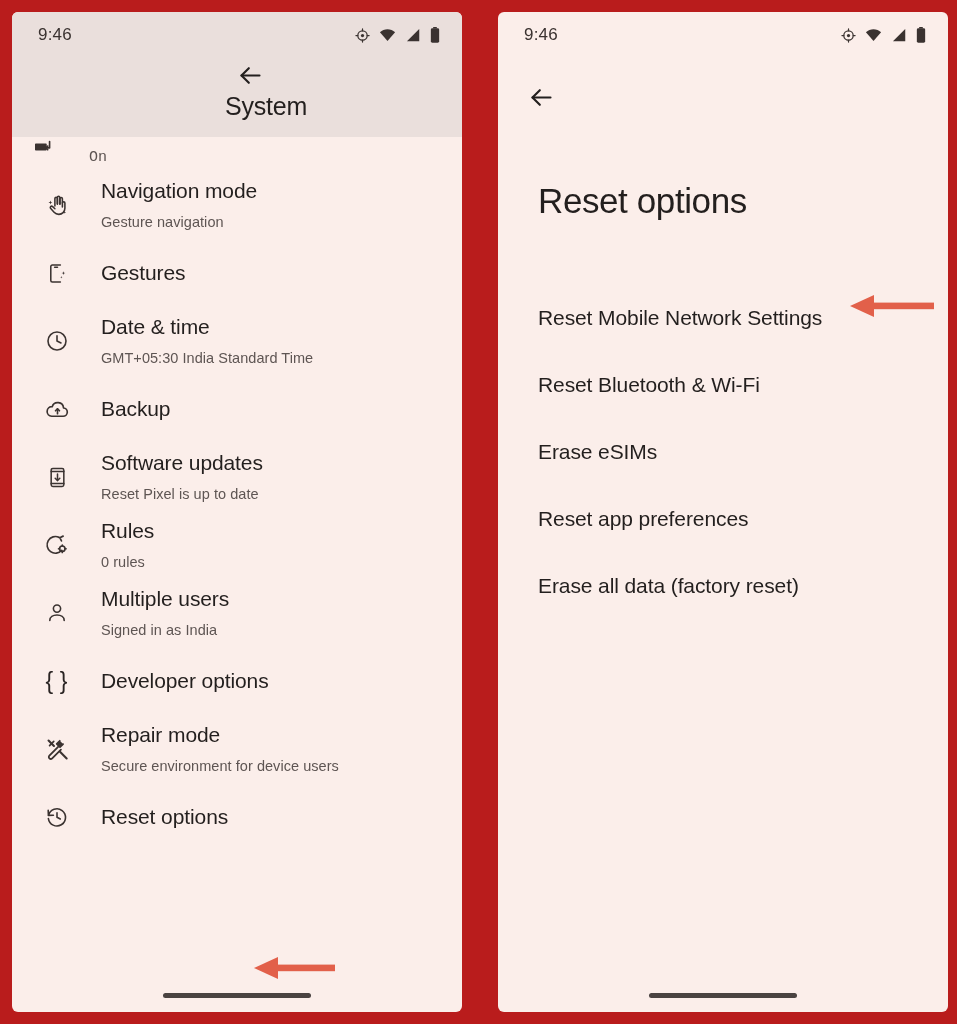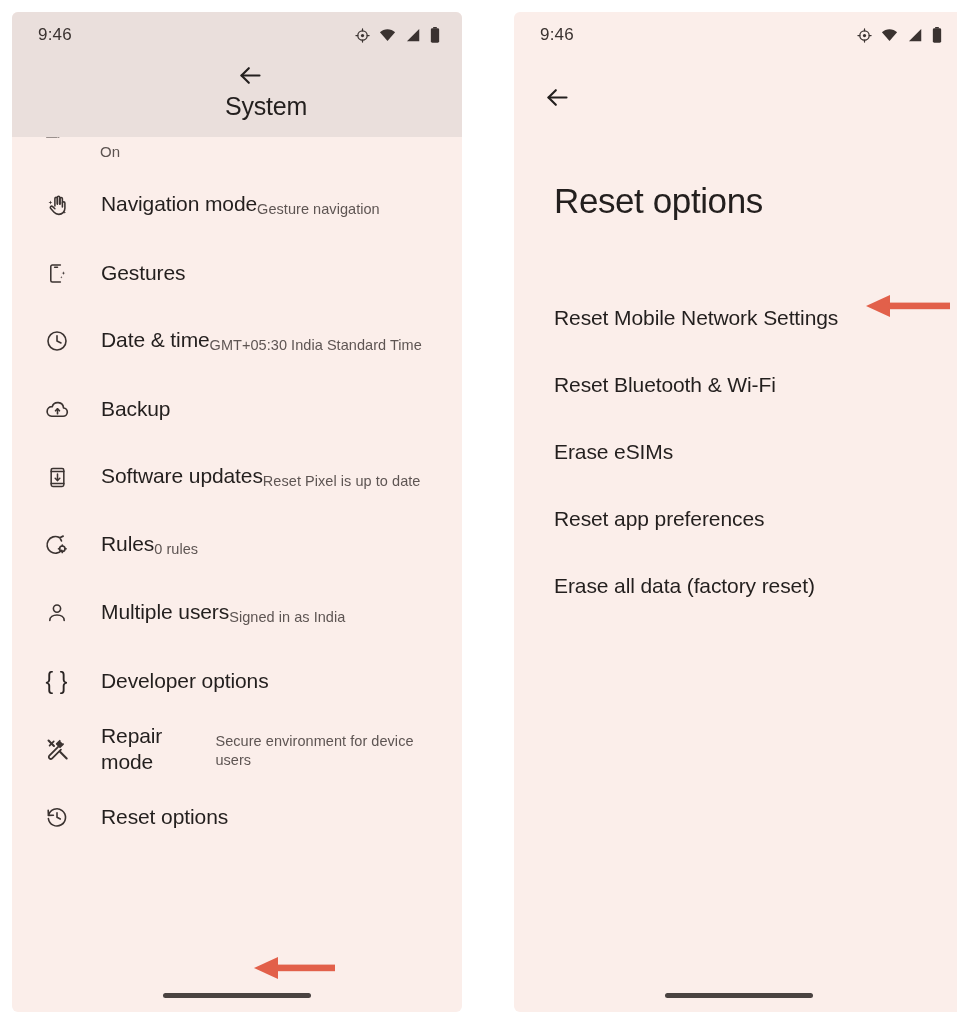--- a/index.html
+++ b/index.html
@@ -9,23 +9,23 @@
     height: 1024px;
     background: #000000;
     font-family: "Liberation Sans", sans-serif;
     overflow: hidden;
   }
 
   .stage {
     position: relative;
     width: 957px;
     height: 1024px;
-    background: #ffffff;
-    display: flex;
-    gap: 52px;
+    background: #b91c1c;
+    display: flex;
+    gap: 36px;
     padding: 12px 12px;
   }
 
   .phone {
     position: relative;
     width: 450px;
     height: 1000px;
     background: #FBEEEA;
     border-radius: 6px;
     overflow: hidden;
@@ -79,24 +79,25 @@
     color: #231F1E;
     margin-left: 32px;
     letter-spacing: -0.2px;
   }
 
   
   .list { padding-top: 0; }
 
   .clipped-row {
     display: flex;
-    align-items: flex-start;
+    align-items: center;
     height: 34px;
-    padding-left: 25px;
+    padding-left: 14px;
     overflow: hidden;
+    font-family: Liberation Mono, monospace;
   }
   .clipped-icon {
     width: 38px;
     flex: 0 0 38px;
     display: flex;
     justify-content: center;
     margin-top: -14px;
   }
   .clipped-sub {
     font-size: 15px;
@@ -126,21 +127,21 @@
   .row-icon .brace {
     font-size: 23px;
     color: #2A2423;
     font-family: "Liberation Sans", sans-serif;
     letter-spacing: 1px;
   }
 
   .row-text {
     margin-left: 25px;
     display: flex;
-    flex-direction: row;
+    flex-direction: column;
     justify-content: space-between;
   }
 
   .row-title {
     font-size: 21px;
     color: #231F1E;
     line-height: 1.25;
     letter-spacing: -0.1px;
   }
 

